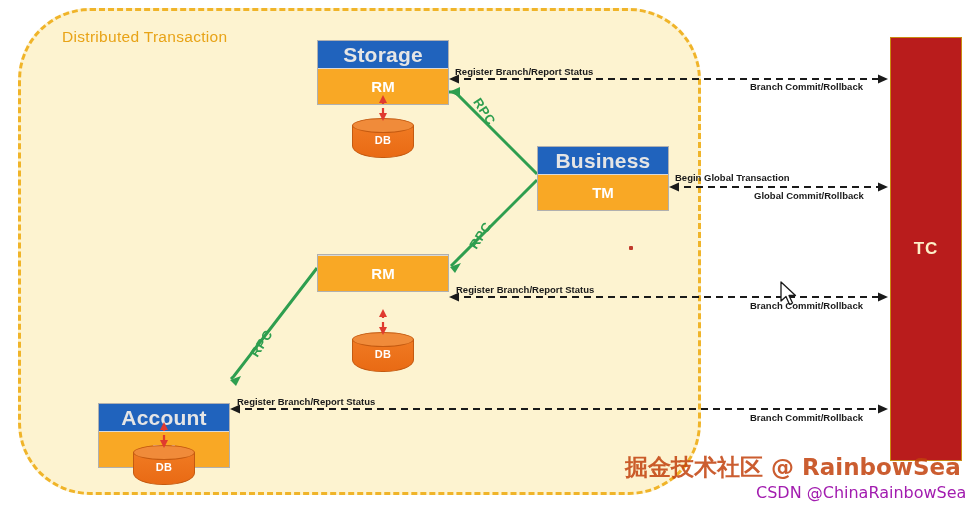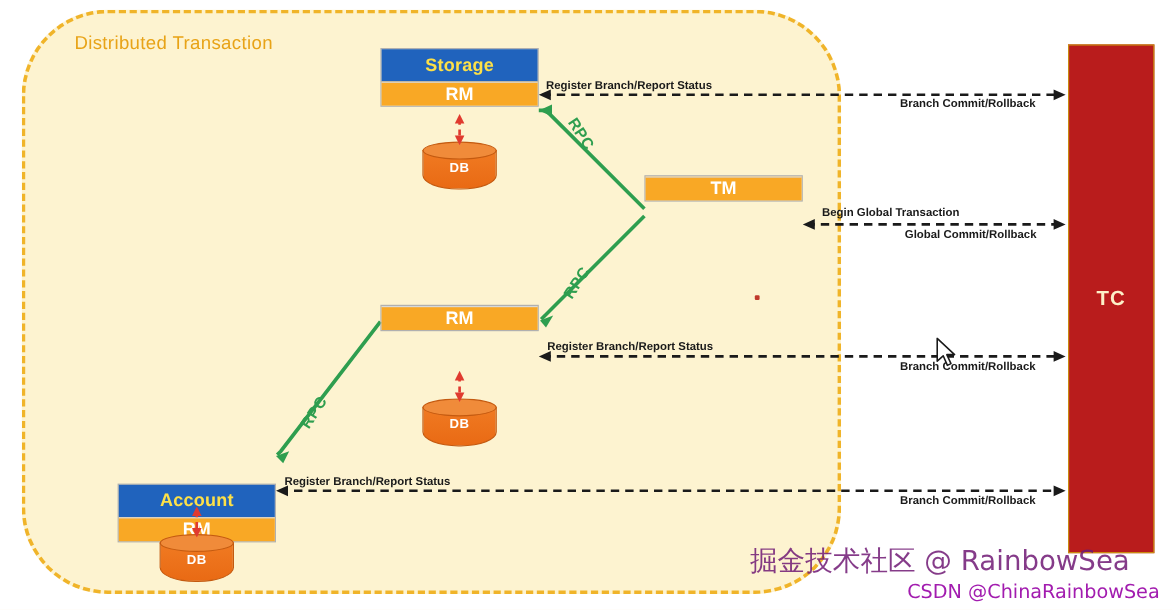--- a/index.html
+++ b/index.html
@@ -39,28 +39,28 @@
 
   
   .service {
     position: absolute;
     width: 132px;
     border: 1px solid #b0b0b0;
   }
   .service .top {
     height: 27px;
     background: #2063bd;
-    color: #fde047;
-    font-size: 15px;
+    color: #e5e5e5;
+    font-size: 21px;
     font-weight: bold;
     display: flex; align-items: center; justify-content: center;
     letter-spacing: 0.2px;
   }
   .service .bot {
-    height: 20px;
+    height: 36px;
     background: #f9a825;
     color: #ffffff;
     font-size: 15px;
     font-weight: bold;
     display: flex; align-items: center; justify-content: center;
     border-top: 1px solid #d9d9d9;
   }
 
   #svc-storage { left: 317px; top: 40px; }
   #svc-order   { left: 317px; top: 254px; }
@@ -139,21 +139,21 @@
     font-size: 9.5px;
     font-weight: bold;
     color: #1a1a1a;
     white-space: nowrap;
   }
   .arrow-lbl.above { }
   .arrow-lbl.below { }
 
   #lbl-s-a { left: 455px; top: 66px; }
   #lbl-s-b { left: 750px; top: 81px; }
-  #lbl-b-a { left: 675px; top: 172px; margin-left: 10px; }
+  #lbl-b-a { left: 675px; top: 172px; }
   #lbl-b-b { left: 754px; top: 190px; }
   #lbl-o-a { left: 456px; top: 284px; }
   #lbl-o-b { left: 750px; top: 300px; }
   #lbl-a-a { left: 237px; top: 396px; }
   #lbl-a-b { left: 750px; top: 412px; }
 
   
   #red-dot {
     position: absolute;
     left: 629px; top: 246px;
@@ -167,24 +167,25 @@
     position: absolute;
     left: 780px; top: 281px;
     width: 20px; height: 28px;
   }
 
   
   #wm-main {
     position: absolute;
     left: 625px; top: 452px;
     font-size: 23px;
-    color: #701a75;
+    color: #c2410c;
     opacity: 0.85;
     white-space: nowrap;
     font-family: "DejaVu Sans", sans-serif;
+    font-weight: bold;
   }
   #wm-sub {
     position: absolute;
     left: 756px; top: 483px;
     font-size: 16px;
     color: #a21caf;
     white-space: nowrap;
     font-family: "DejaVu Sans", sans-serif;
   }
 </style>
@@ -235,20 +236,21 @@
   <div class="service" id="svc-order">
     <div class="bot">RM</div>
   </div>
 
   <div class="service" id="svc-account">
     <div class="top">Account</div>
     <div class="bot">RM</div>
   </div>
 
   <div class="service" id="svc-business">
+    <div class="top">Business</div>
     <div class="bot">TM</div>
   </div>
 
   <div class="db" id="db-storage">
     <div class="body"></div>
     <div class="cap"></div>
     <div class="lbl">DB</div>
   </div>
   <div class="db" id="db-order">
     <div class="body"></div>

